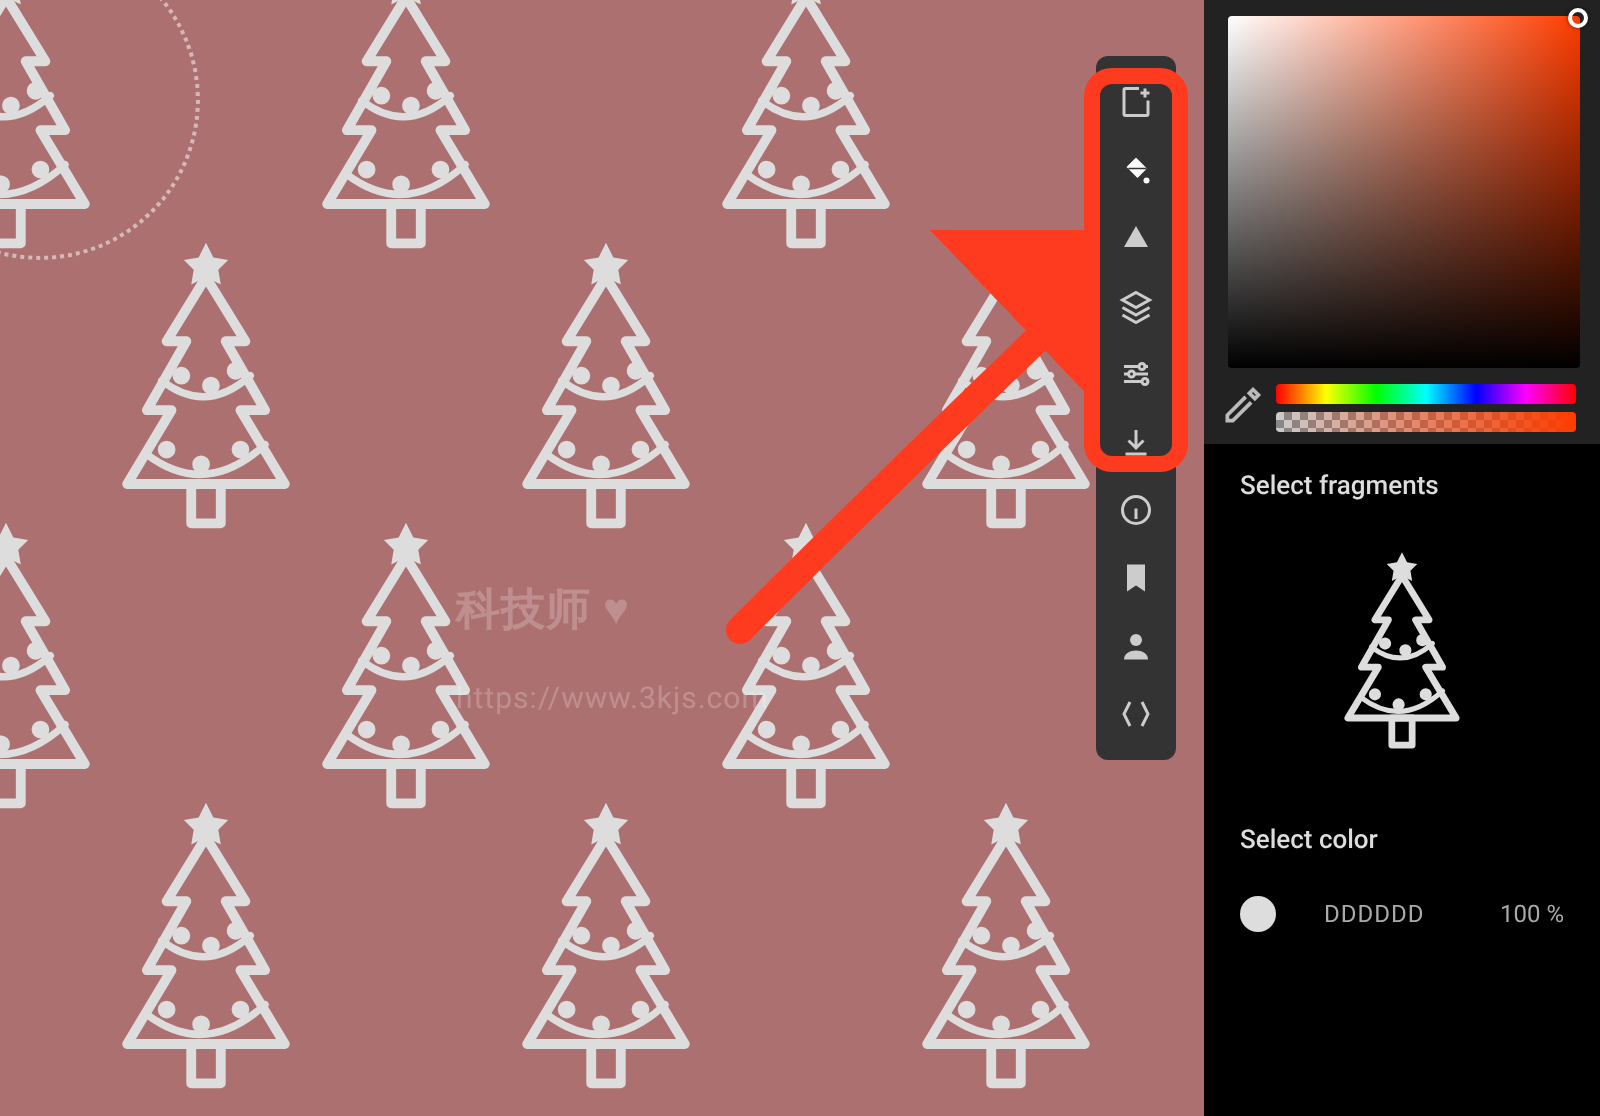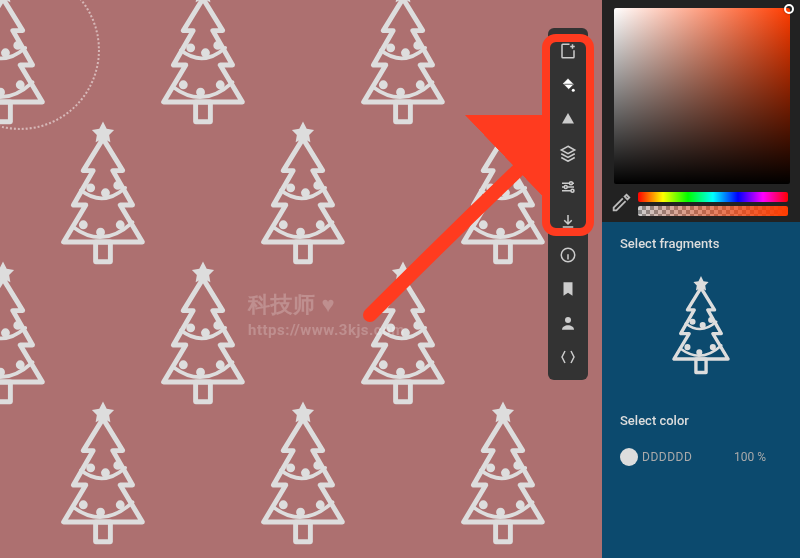--- a/index.html
+++ b/index.html
@@ -1,60 +1,60 @@
 <!DOCTYPE html>
 <html><head>
 <meta charset="utf-8">
 <style>
 *{box-sizing:border-box;margin:0;padding:0}
 html,body{width:800px;height:558px;overflow:hidden;font-family:-apple-system,BlinkMacSystemFont,"Segoe UI",Roboto,sans-serif;font-size:13px;color:#fff}
 .stage{position:relative;width:800px;height:558px;background:#ad7070}
 .canvas{position:absolute;inset:0}
 .tree{position:absolute;width:130px;height:160px}
 .tree svg{width:100%;height:100%}
-.watermark{position:absolute;left:248px;top:290px;font-size:22px;font-weight:600;color:rgba(255,255,255,.22);letter-spacing:.5px;pointer-events:none}
-.watermark .sub{font-size:15px;font-weight:700;display:block;margin-top:1px}
+.watermark{position:absolute;left:228px;top:290px;font-size:22px;font-weight:600;color:rgba(255,255,255,.22);letter-spacing:.5px;pointer-events:none}
+.watermark .sub{font-size:15px;font-weight:400;display:block;margin-top:20px}
 .arrow{position:absolute;left:340px;top:115px;width:240px;height:220px;pointer-events:none}
 
 
 .dash-circle{position:absolute;left:-60px;top:-30px;width:160px;height:160px;border:2px dotted rgba(255,255,255,.5);border-radius:50%;pointer-events:none}
 
 
 .toolbar{position:absolute;left:548px;top:28px;width:40px;background:#333;border-radius:6px;display:flex;flex-direction:column;align-items:center;padding:6px 0}
 .tool{width:32px;height:32px;display:flex;align-items:center;justify-content:center;margin:1px 0;border-radius:4px;cursor:pointer;color:#ccc}
 .tool svg{width:18px;height:18px}
 .tool.active{color:#fff}
 
 
 .hi-box{position:absolute;left:542px;top:34px;width:52px;height:202px;border:8px solid #ff3b1f;border-radius:14px;pointer-events:none}
 
 
-.panel{position:absolute;right:0;top:0;width:198px;height:558px;background:#0c4a6e;display:flex;flex-direction:column}
+.panel{position:absolute;right:0;top:0;width:198px;height:558px;background:#000000;display:flex;flex-direction:column}
 .picker-wrap{position:relative;height:222px;background:#222}
 .sv{position:absolute;left:12px;top:8px;width:176px;height:176px;background:
   linear-gradient(to top, #000, rgba(0,0,0,0)),
   linear-gradient(to right, #fff, #ff3c00);border-radius:2px;cursor:crosshair}
 .sv-knob{position:absolute;right:-4px;top:-4px;width:10px;height:10px;border:2px solid #fff;border-radius:50%;box-shadow:0 0 2px rgba(0,0,0,.6)}
 .eyedrop{position:absolute;left:8px;top:192px;width:22px;height:22px;display:flex;align-items:center;justify-content:center;color:#bbb;cursor:pointer}
 .hue{position:absolute;left:36px;top:192px;width:150px;height:10px;border-radius:2px;background:linear-gradient(to right,#f00,#ff0,#0f0,#0ff,#00f,#f0f,#f00);cursor:pointer}
 .alpha{position:absolute;left:36px;top:206px;width:150px;height:10px;border-radius:2px;
   background-image:linear-gradient(to right,rgba(255,60,0,0),rgba(255,60,0,1)),
     linear-gradient(45deg,#888 25%,transparent 25%,transparent 75%,#888 75%),
     linear-gradient(45deg,#888 25%,#ccc 25%,#ccc 75%,#888 75%);
   background-size:100% 100%,8px 8px,8px 8px;background-position:0 0,0 0,4px 4px;cursor:pointer}
 
 .section{padding:14px 18px 4px}
 .section h4{font-size:13px;font-weight:500;color:#ddd;margin-bottom:10px}
 .frag-preview{display:flex;align-items:center;justify-content:center;height:130px}
 .frag-preview svg{width:90px;height:110px}
 
-.row{display:flex;align-items:center;gap:4px;padding:6px 18px}
+.row{display:flex;align-items:center;gap:24px;padding:6px 18px}
 .swatch{width:18px;height:18px;border-radius:50%;flex:none}
 .val{flex:1;color:#aaa;font-size:12px;letter-spacing:.5px}
-.pct{width:48px;text-align:left;color:#aaa;font-size:12px}
+.pct{width:48px;text-align:right;color:#aaa;font-size:12px}
 </style>
 </head>
 <body>
 
 <div class="stage">
 
   <div class="canvas">
     <div class="dash-circle"></div>
 
     <div class="tree" style="left:-62px;top:-26px"><svg viewBox="0 0 100 130">

